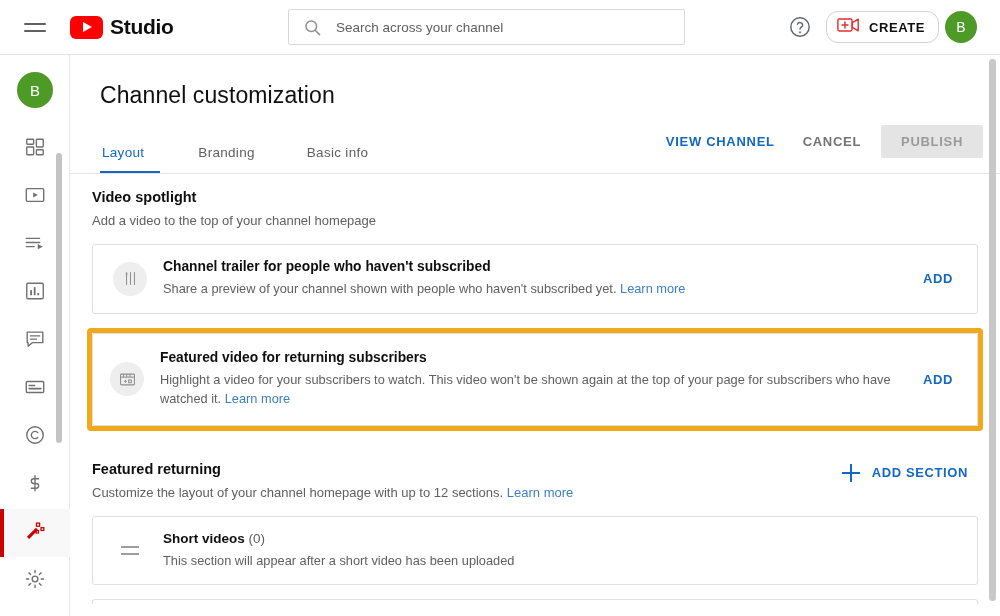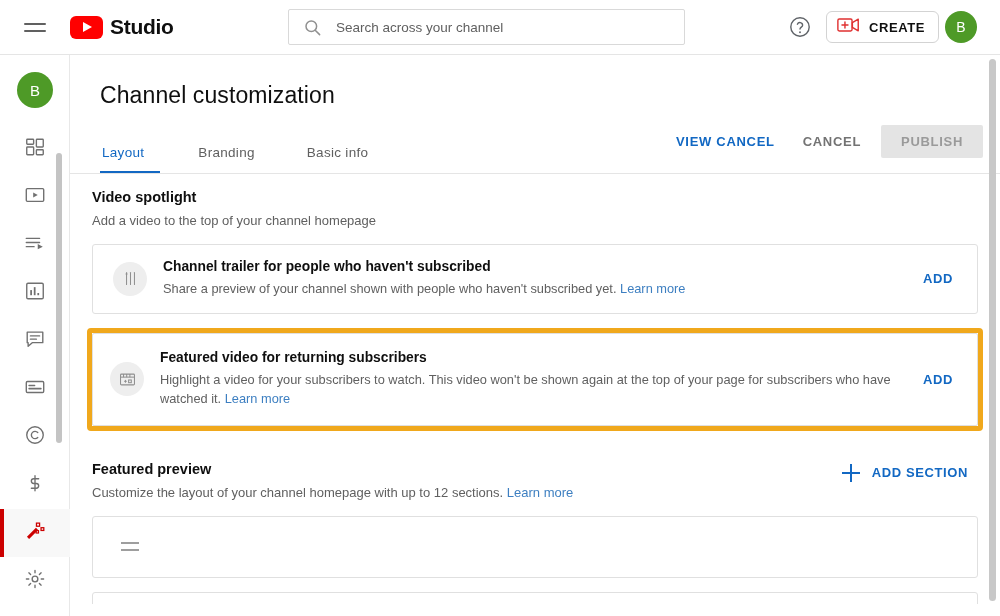--- a/index.html
+++ b/index.html
@@ -53,21 +53,21 @@
     background: transparent; width: 330px; padding: 0;
   }
   .search-input::placeholder { color: #606060; }
   .help-btn {
     position: absolute; left: 788px; top: 15px;
     width: 24px; height: 24px; cursor: pointer;
   }
   .create-btn {
     position: absolute; left: 826px; top: 11px;
     height: 32px; padding: 0 13px 0 10px;
-    border: 1px solid #d3d3d3; border-radius: 6px;
+    border: 1px solid #d3d3d3; border-radius: 12px;
     display: flex; align-items: center; gap: 9px;
     background: #fff; cursor: pointer;
   }
   .create-label {
     font-size: 13px; font-weight: 600; color: #0f0f0f; letter-spacing: 0.6px;
   }
   .avatar-top {
     position: absolute; left: 945px; top: 11px;
     width: 32px; height: 32px; border-radius: 50%;
     background: #4e9a27; color: #fff;
@@ -398,21 +398,21 @@
     <div class="page-title">Channel customization</div>
 
     <div class="tabs">
       <div class="tab active">Layout</div>
       <div class="tab">Branding</div>
       <div class="tab">Basic info</div>
     </div>
     <div class="tab-underline"></div>
 
     <div class="actions">
-      <div class="act-link act-view">VIEW CANCEL</div>
+      <div class="act-link act-view">VIEW CHANNEL</div>
       <div class="act-link act-cancel">CANCEL</div>
       <div class="act-link act-publish">PUBLISH</div>
     </div>
 
     <div class="scroll-area">
 
       <div class="section-head">
         <div class="section-title">Video spotlight</div>
         <div class="section-sub">Add a video to the top of your channel homepage</div>
       </div>
@@ -454,36 +454,43 @@
             <div class="card-desc">
               <span>Highlight a video for your subscribers to watch. This video won't be shown again at the top of your page for subscribers who have watched it.</span>
               <span class="learn">Learn more</span>
             </div>
           </div>
           <div class="card-add">ADD</div>
         </div>
       </div>
 
       <div class="sections-head">
-        <div class="section-title">Featured preview</div>
+        <div class="section-title">Featured returning</div>
         <div class="section-sub">
           <span>Customize the layout of your channel homepage with up to 12 sections.</span>
           <span class="learn">Learn more</span>
         </div>
         <div class="add-section-btn">
           <span class="plus"></span>
           <span>ADD SECTION</span>
         </div>
       </div>
 
       <div class="card">
         <div class="drag-handle">
           <i></i>
           <i></i>
         </div>
+        <div class="card-body">
+          <div class="section-card-title">
+            <span>Short videos</span>
+            <span class="count">(0)</span>
+          </div>
+          <div class="card-desc">This section will appear after a short video has been uploaded</div>
+        </div>
       </div>
 
       <div class="partial-card"></div>
 
     </div>
 
     <div class="main-scrollbar"></div>
   </div>
 
 </div>

